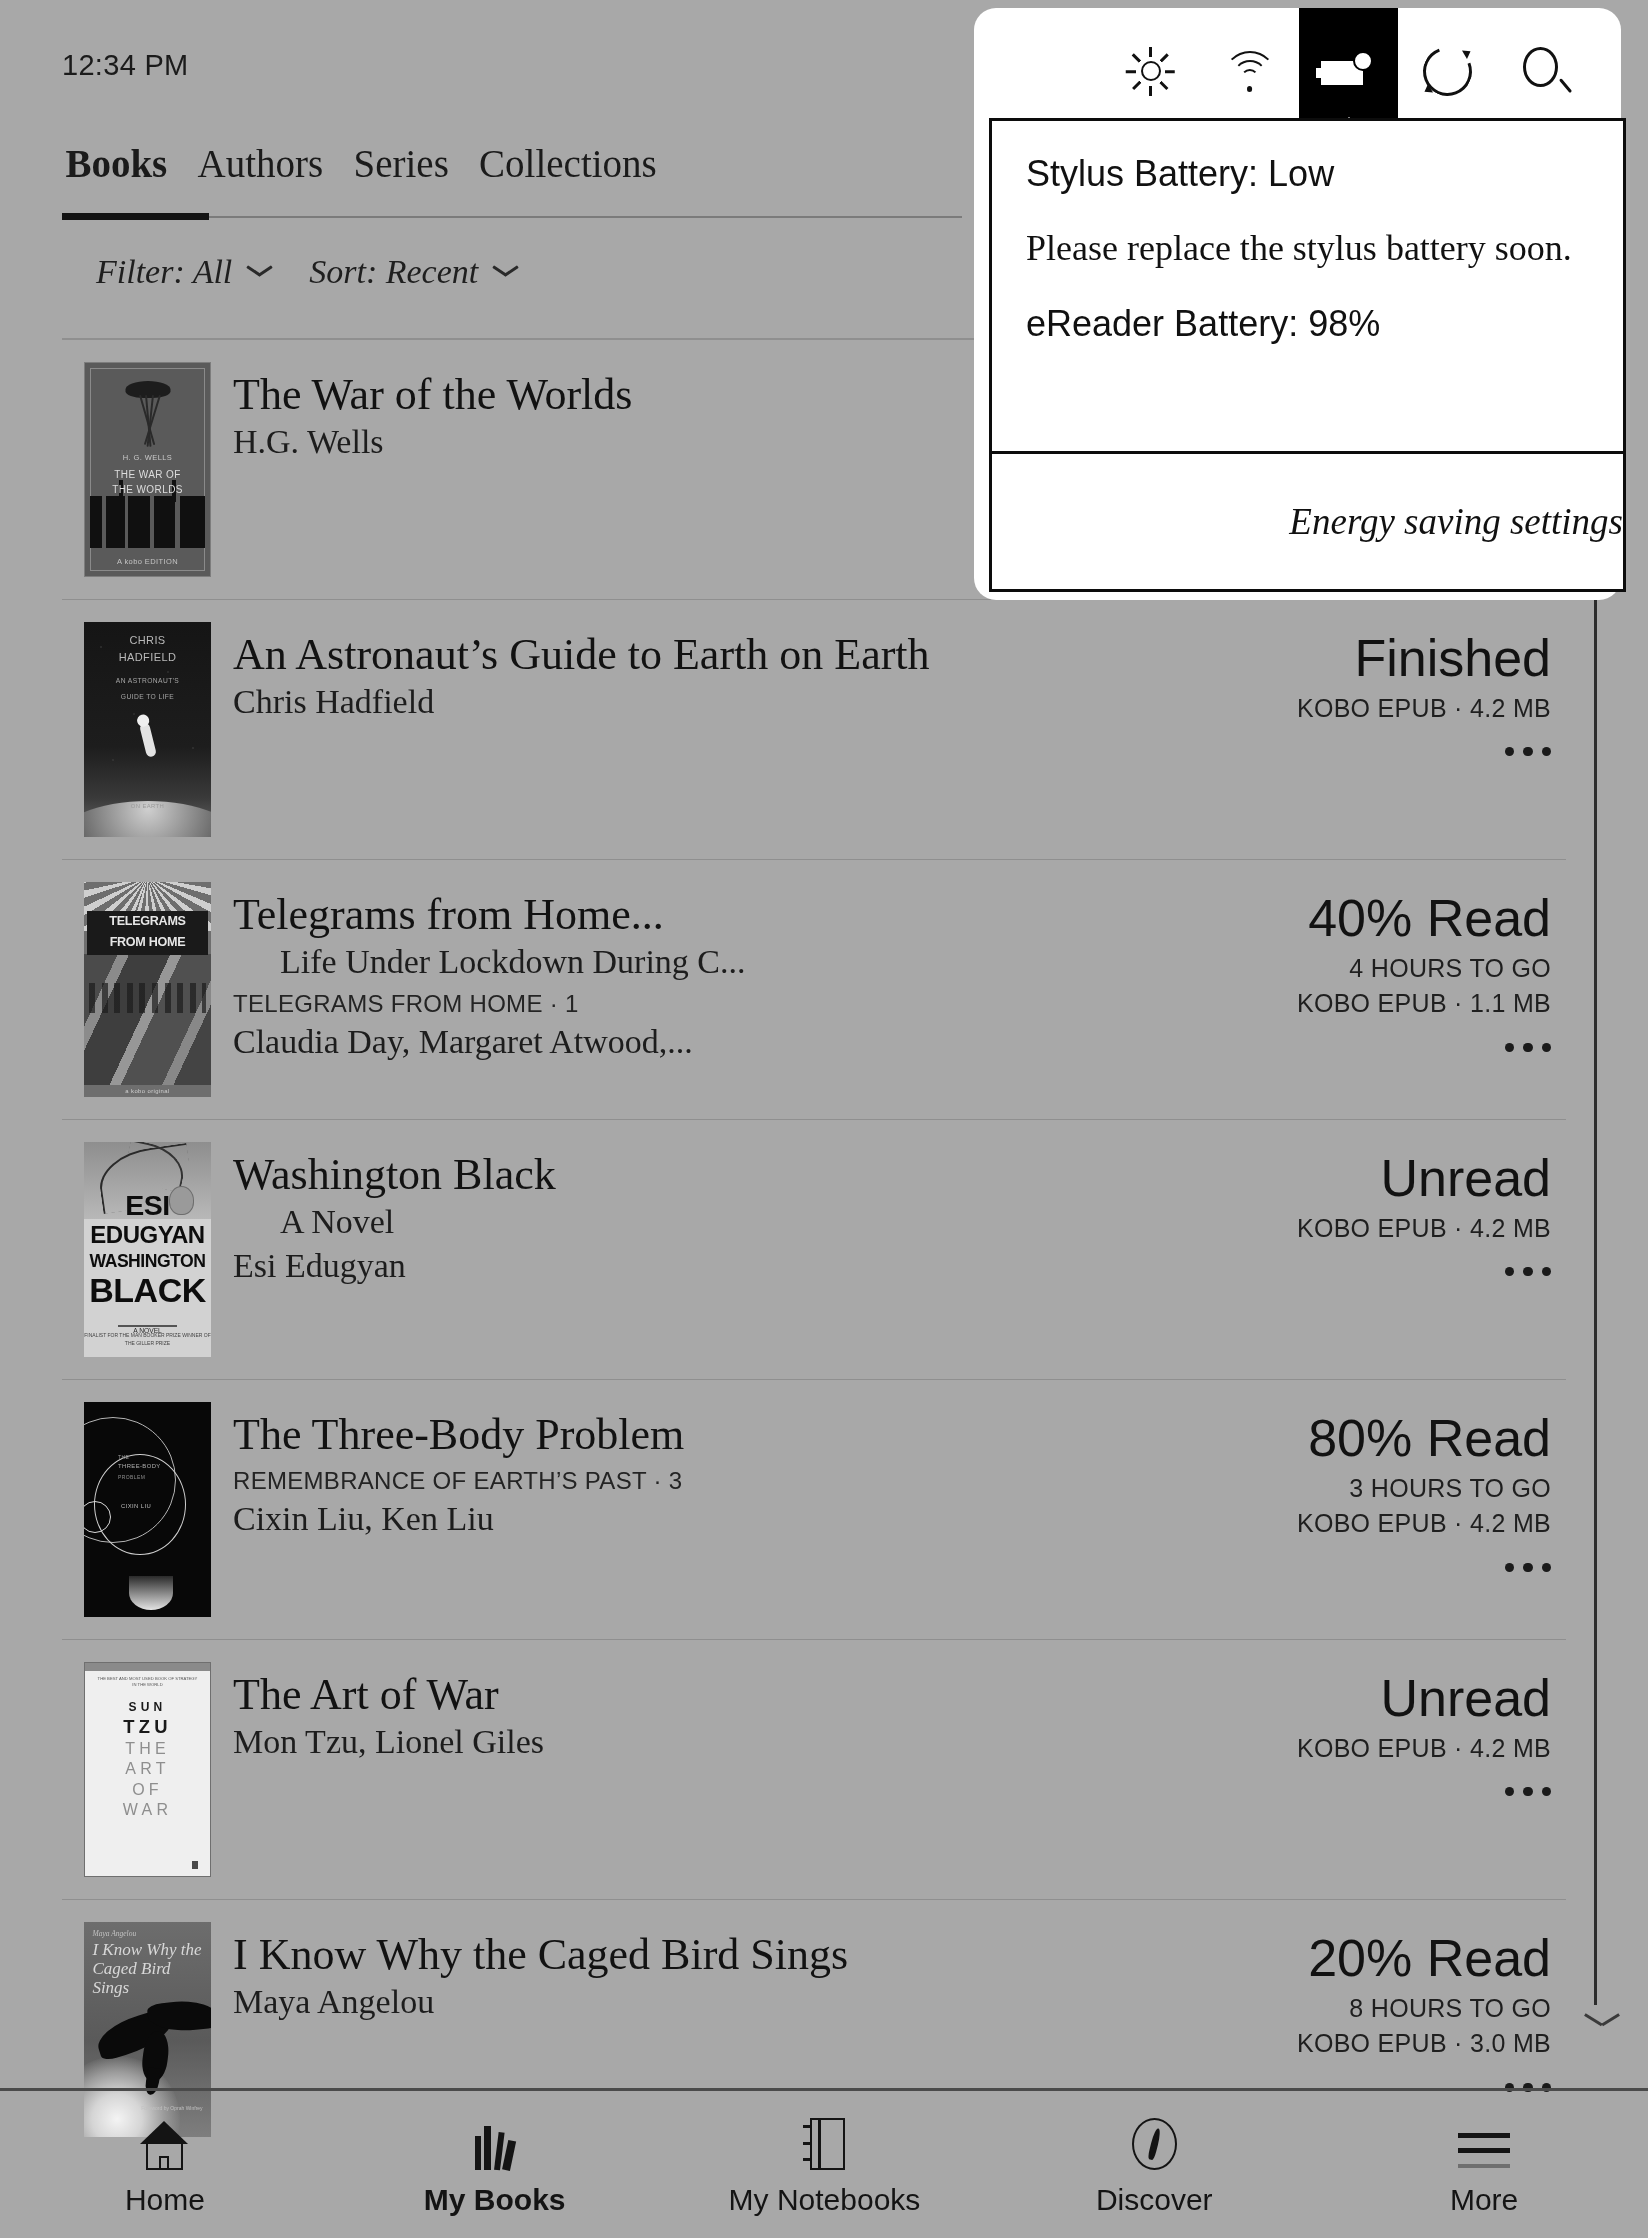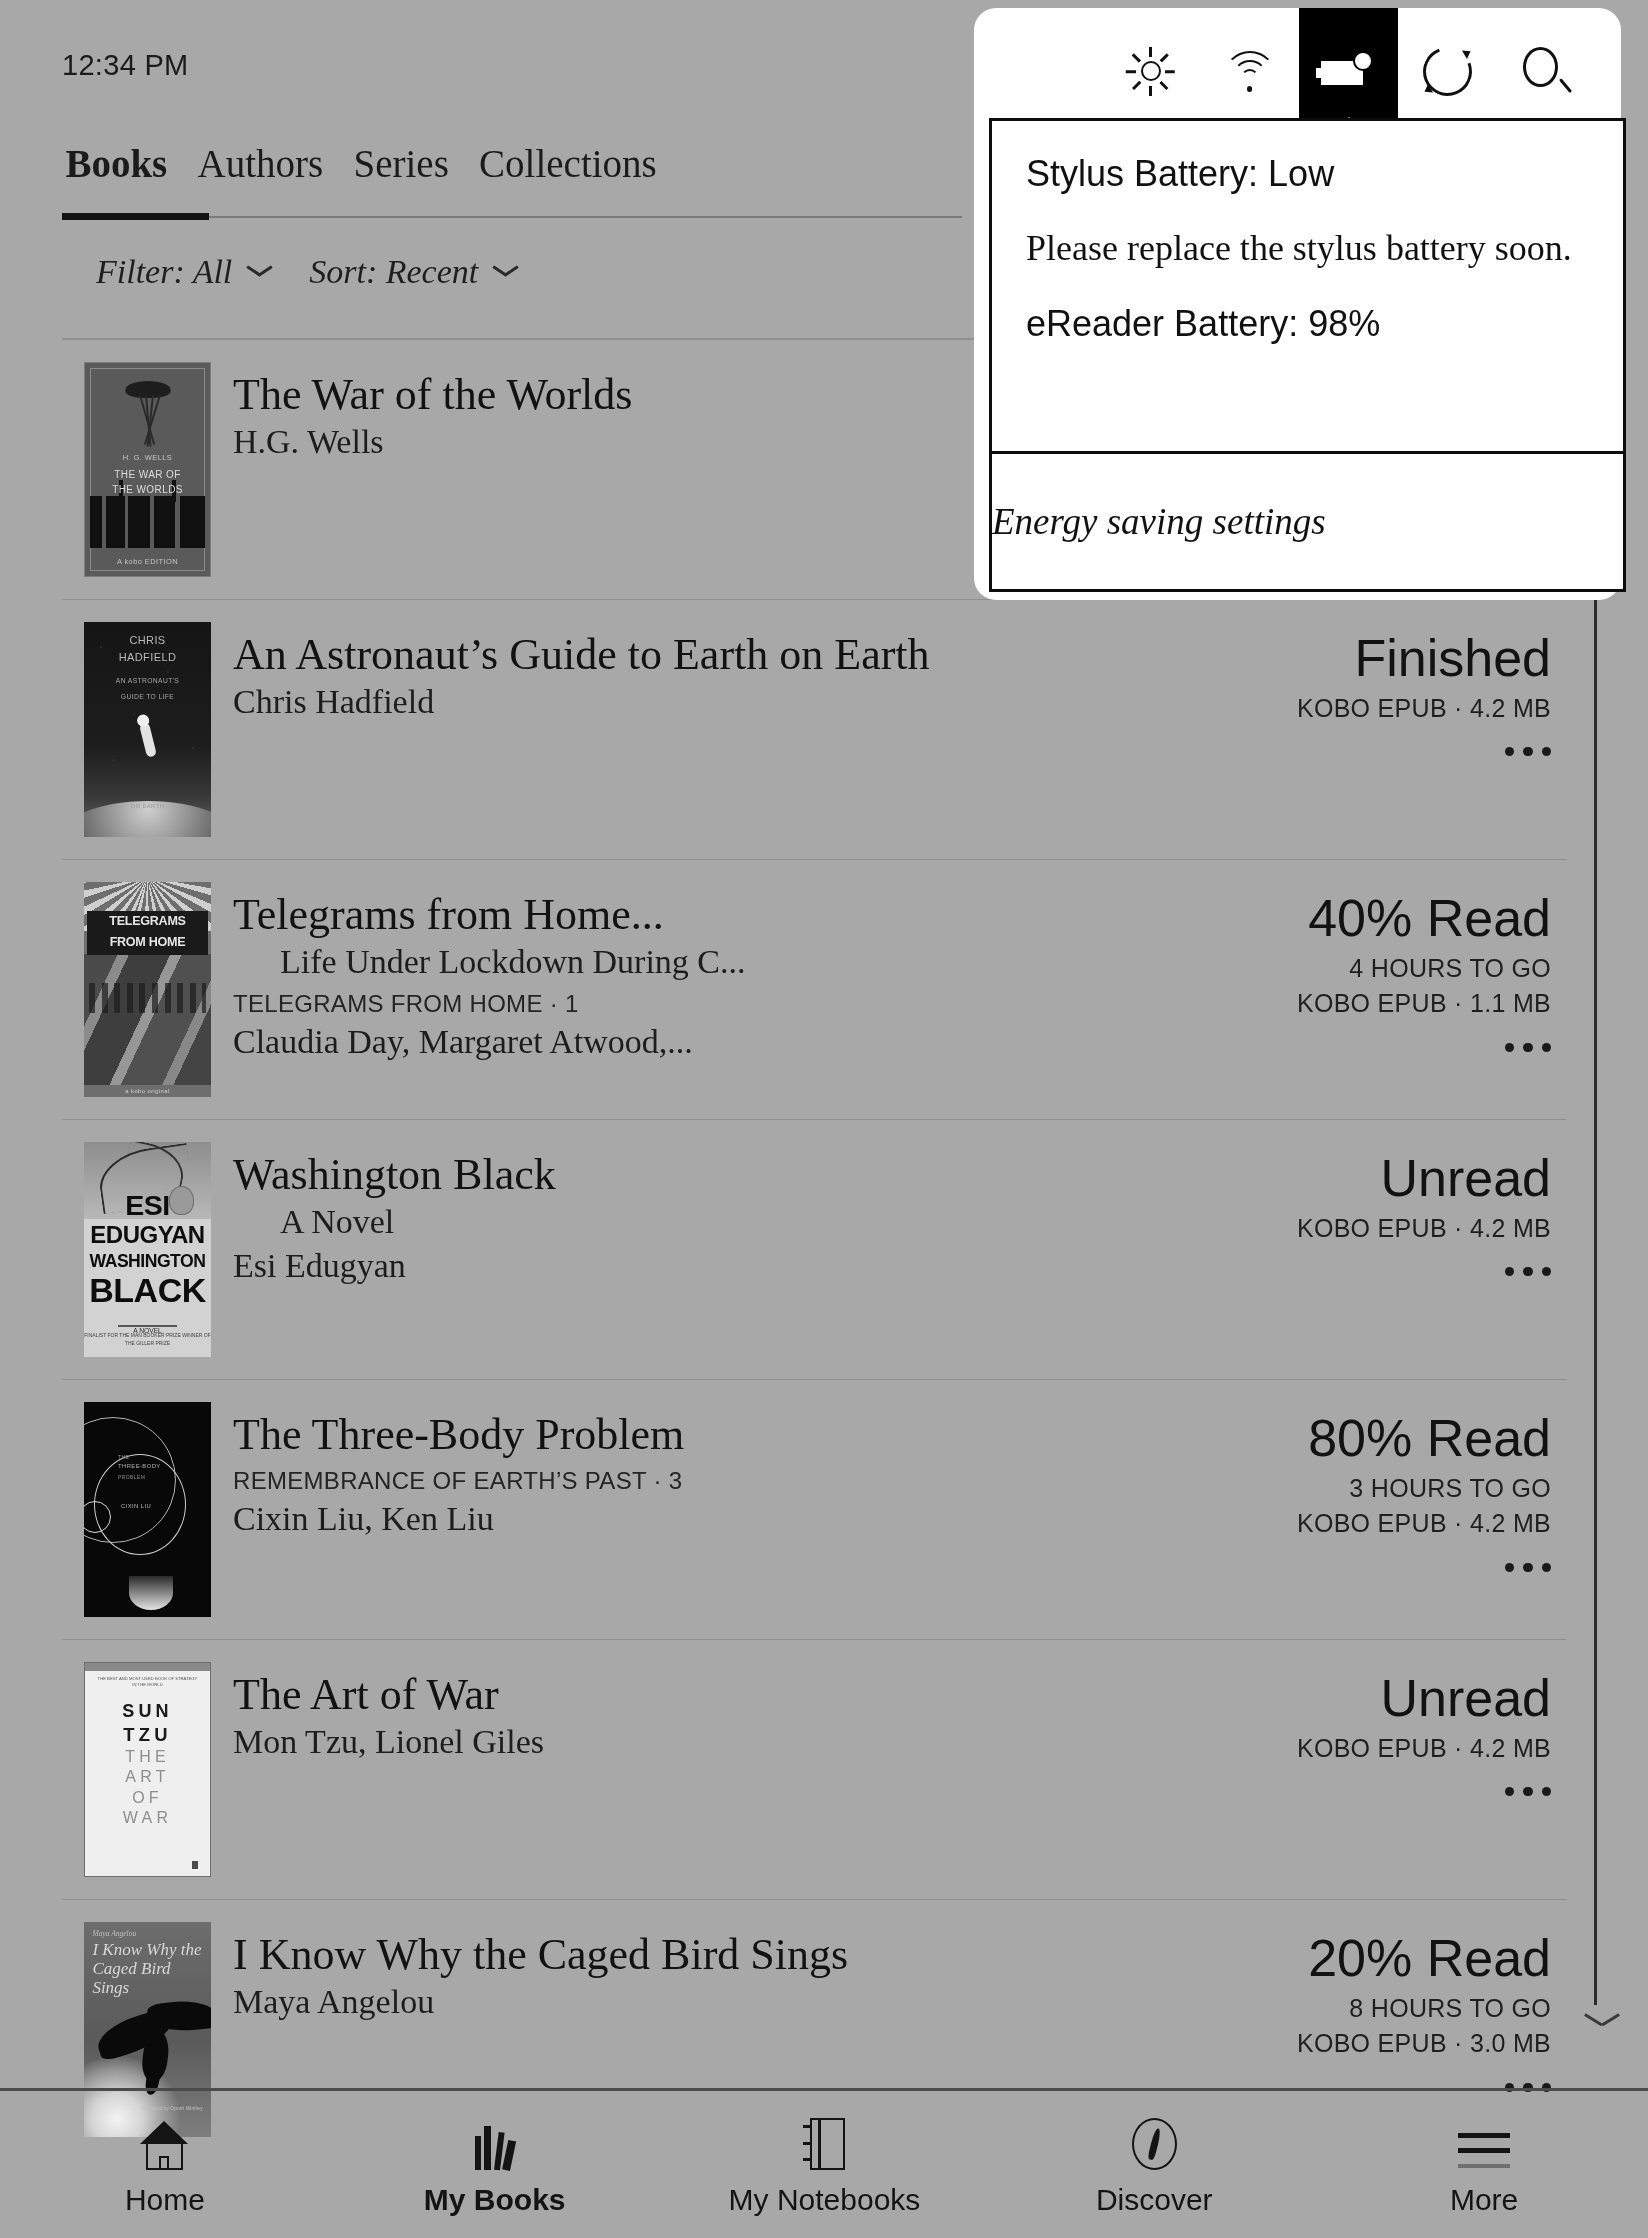--- a/index.html
+++ b/index.html
@@ -283,21 +283,21 @@
     font-size: 4.2px; line-height: 1.45; color:#555; text-align:center;
     font-family:"Liberation Sans", sans-serif;
   }
   .cv-aow .stack {
     position: absolute; left: 8.4px; right: 8.4px; top: 37px;
   }
   .cv-aow .stack div {
     text-align: center; letter-spacing: 4.2px;
     font-family: "Liberation Sans", sans-serif; line-height: 1.28;
   }
-  .cv-aow .s1 { font-size: 18px; color:#1a1a1a; font-weight:bold; }
+  .cv-aow .s1 { font-size: 12px; color:#1a1a1a; font-weight:bold; }
   .cv-aow .s2 { font-size: 18.4px; color:#1a1a1a; font-weight:bold; }
   .cv-aow .s3 { font-size: 16px; color:#8e8e8e; }
   .cv-aow .s4 { font-size: 16px; color:#8e8e8e; }
   .cv-aow .s5 { font-size: 16px; color:#8e8e8e; }
   .cv-aow .s6 { font-size: 16px; color:#8e8e8e; }
   .cv-aow .mark { position:absolute; right: 11.7px; bottom: 6.7px; width:6.7px; height:8.4px; background:#4a4a4a; }
 
   
   .cv-cb { background: linear-gradient(#6d6d6d 0%, #5a5a5a 55%, #7e7e7e 100%); }
   .cv-cb .glow {
@@ -424,21 +424,21 @@
     font-size: 36px; color: #111; line-height: 1.25; margin-bottom: 28.5px;
   }
   .pp-line-serif {
     font-family: "Liberation Serif", serif;
     font-size: 36px; color: #111; line-height: 1.33; margin-bottom: 28.5px;
   }
   .pp-line-sans.last { margin-bottom: 0; }
   #popup-divider { position:absolute; left:0; right:0; top: 330px; height: 2.5px; background:#0c0c0c; }
   #popup-action {
     position: absolute; left: 0; right: 0; top: 333px; bottom: 0;
-    display: flex; align-items: center; 
+    display: flex; align-items: center; padding-left: 34px; justify-content: flex-end;
   }
   #popup-action .lbl {
     font-family: "Liberation Serif", serif; font-style: italic;
     font-size: 37px; color: #111;
   }
 
   
   #bottom-rule { position:absolute; left:0; top: 2088px; width: 1649px; height: 3.4px; background: #4a4a4a; }
   #bottomnav {
     position: absolute; left: 0; top: 2091px; width: 1649px; height: 147px;

